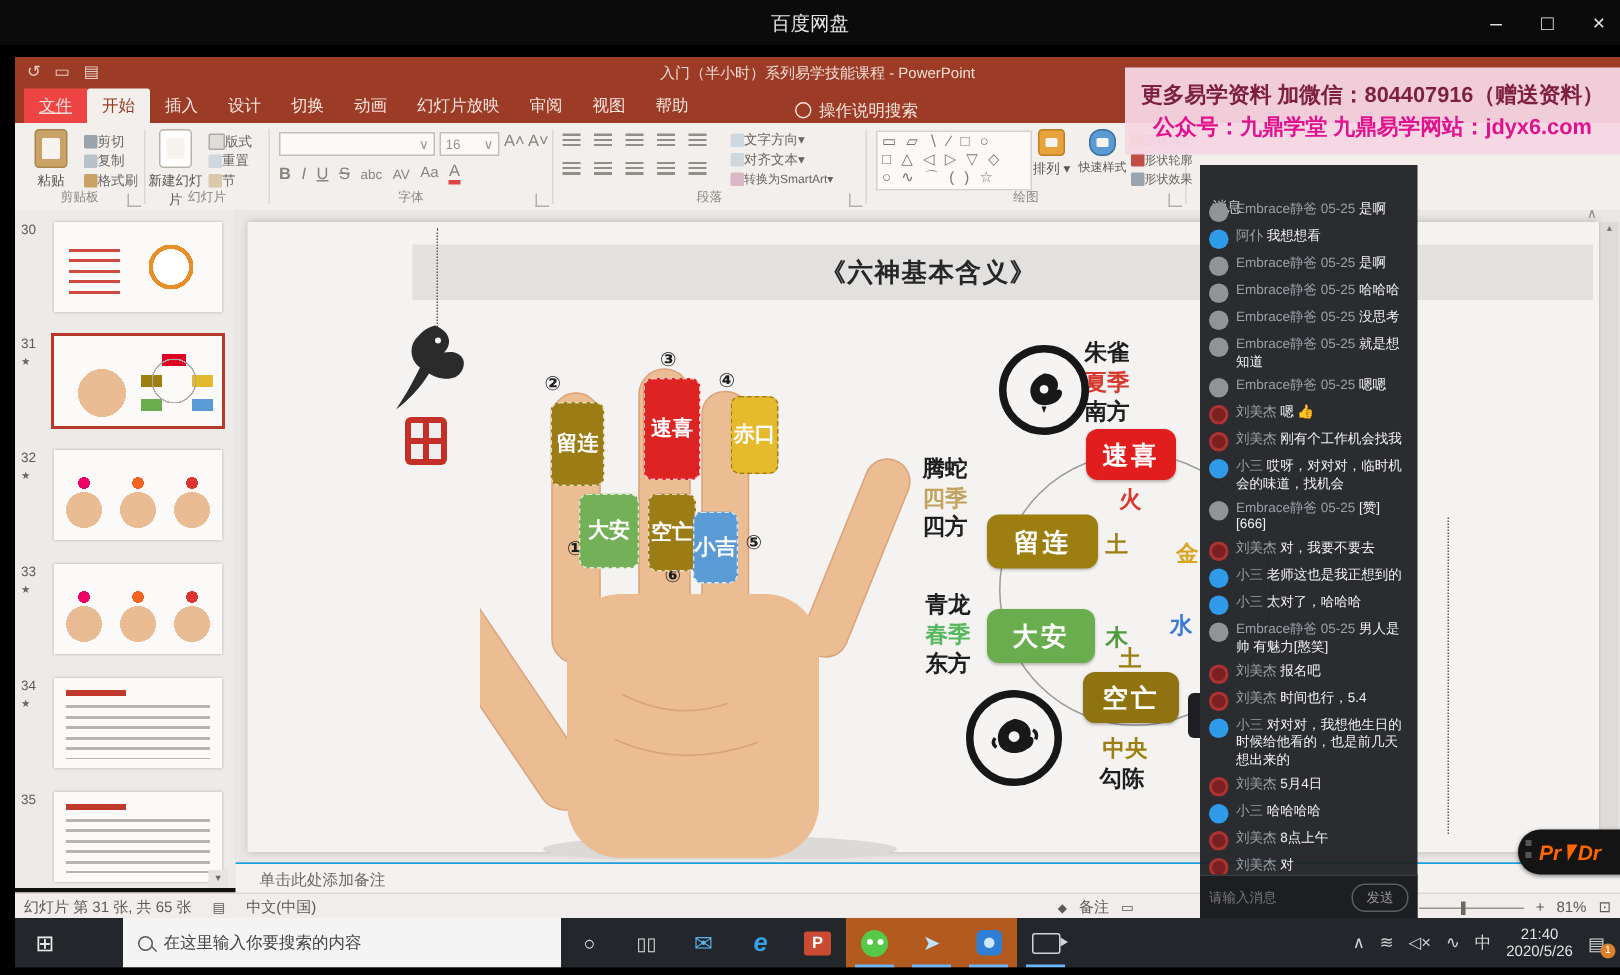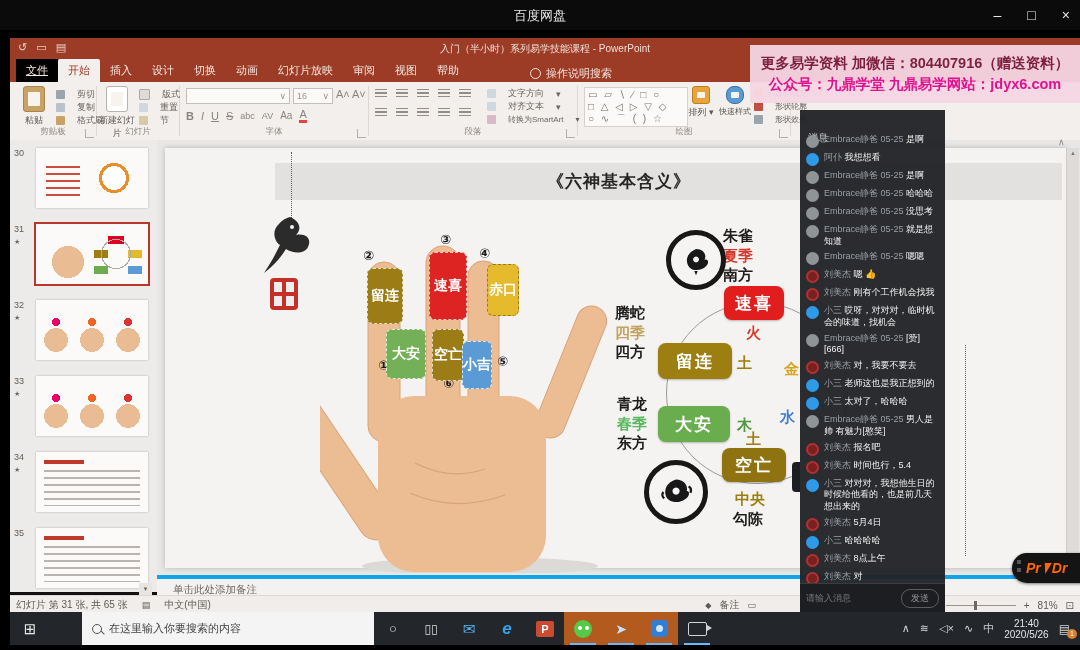--- a/index.html
+++ b/index.html
@@ -12,33 +12,33 @@
   #titlebar .wbtns span{cursor:default;}
   
   #screen{position:absolute;left:10px;top:38px;width:1070px;height:607px;background:#111;overflow:hidden;}
   
   .ppt-titlebar{position:absolute;left:0;top:0;right:0;height:22px;background:#9c3c26;color:#f3ded8;}
   .qat{position:absolute;left:8px;top:3px;display:flex;gap:9px;font-size:11px;color:#eeD9d2;opacity:.9;}
   .ppt-title{position:absolute;left:0;right:0;top:4px;text-align:center;font-size:10px;color:#f0ddd6;}
   
   .ribbon-tabs{position:absolute;left:0;top:22px;right:0;height:22px;background:#9c3c26;display:flex;align-items:flex-end;padding-left:6px;}
   .tab{color:#f5e4de;font-size:11px;padding:4px 10px 4px;white-space:nowrap;}
-  .tab.file{background:#000000;text-decoration:underline;}
+  .tab.file{background:#ef4444;text-decoration:underline;}
   .tab.active{background:#f2efed;color:#9c3c26;border-radius:2px 2px 0 0;}
   .tellme{display:flex;align-items:center;gap:5px;color:#f5e4de;font-size:11px;padding:4px 10px;}
   .bulb{width:9px;height:9px;border:1.3px solid #f5e4de;border-radius:50%;display:inline-block;}
   
   .ribbon{position:absolute;left:0;top:44px;right:0;height:58px;background:#f2efed;border-bottom:1px solid #d8d3d0;display:flex;}
   .rgroup{position:relative;height:100%;flex:none;}
   .rsep{width:1px;background:#ddd8d5;margin:4px 0;flex:none;}
   .glabel{position:absolute;bottom:2px;left:0;right:0;text-align:center;font-size:8.5px;color:#8d8781;}
   .bigbtn{position:absolute;top:4px;width:40px;text-align:center;font-size:9px;color:#5c5650;}
   .bigbtn .bicon{width:20px;height:24px;margin:0 auto 2px;background:#c9a266;border-radius:3px;border:1px solid #a9854e;position:relative;}
   .bigbtn .bicon::after{content:"";position:absolute;left:4px;top:5px;right:4px;bottom:5px;background:#f7f3ee;border-radius:1px;}
-  .smallrow{display:flex;align-items:center;gap:12px;font-size:9px;color:#6b655f;height:13px;white-space:nowrap;}
+  .smallrow{display:flex;align-items:center;gap:0;font-size:9px;color:#6b655f;height:13px;white-space:nowrap;}
   .mi{width:9px;height:9px;flex:none;border-radius:1px;}
   .launcher{position:absolute;right:2px;bottom:2px;width:8px;height:8px;border-left:1px solid #9a948e;border-bottom:1px solid #9a948e;opacity:.7;}
   .combo{height:14px;border:1px solid #c4beb9;background:#fbfaf9;color:#9a948e;font-size:9px;display:flex;align-items:center;justify-content:space-between;padding:0 3px;}
   .fbtn{font-size:11px;color:#8a847e;width:13px;text-align:center;}
   .ic-lines{width:12px;height:9px;background:repeating-linear-gradient(#938d87 0 1.5px,transparent 1.5px 3.5px);}
   .shape-row{font-size:10px;color:#7c766f;letter-spacing:2px;line-height:12px;white-space:nowrap;}
   
   .thumbs{position:absolute;left:0;top:102px;width:147px;height:452px;background:#edebe9;overflow:hidden;border-right:1px solid #dcd8d5;}
   .thumb-item{position:relative;height:60px;margin:0 6px 16px 0;}
   .thumbs .list{padding-top:8px;}
@@ -105,21 +105,21 @@
   .chat-input{position:absolute;left:0;right:0;bottom:0;height:28px;background:#1c1e21;border-top:1px solid #3a3d40;display:flex;align-items:center;padding:0 6px;gap:4px;}
   .chat-ph{flex:1;font-size:9px;color:#777;}
   .send-btn{font-size:9px;color:#999;border:1px solid #5a5d60;border-radius:9px;padding:2px 9px;}
   .chat-handle{position:absolute;left:-8px;top:352px;width:8px;height:30px;background:#1c1e21;border-radius:4px 0 0 4px;}
   
   .banner{position:absolute;right:0;top:7px;width:330px;height:58px;background:rgba(245,213,228,.95);z-index:25;
     display:flex;flex-direction:column;justify-content:center;text-align:center;gap:2px;}
   .banner .l1{font-size:14.5px;font-weight:bold;color:#7d1f3e;}
   .banner .l2{font-size:14.5px;font-weight:bold;color:#e0128e;}
   
-  .notesbar{position:absolute;left:147px;right:0;top:537px;height:20px;background:#f4f2f0;border-top:4px solid #0ea5e9;}
+  .notesbar{position:absolute;left:147px;right:0;top:537px;height:20px;background:#f4f2f0;border-top:1px solid #0ea5e9;}
   .notes-ph{position:absolute;left:16px;top:4px;font-size:10.5px;color:#6e6862;}
   .notes-collapse{position:absolute;left:-18px;top:4px;width:13px;height:12px;background:#e7e4e1;color:#6e6862;font-size:7px;text-align:center;line-height:12px;}
   .statusbar{position:absolute;left:0;right:0;top:557px;height:17px;background:#f0edeb;border-top:1px solid #ddd8d5;font-size:10px;color:#5f5a55;}
   .statusbar .sleft{position:absolute;left:6px;top:2px;display:flex;gap:14px;align-items:center;}
   .statusbar .sright{position:absolute;right:6px;top:2px;display:flex;gap:8px;align-items:center;}
   .zoomtrack{width:70px;height:1px;background:#9a948e;position:relative;}
   .zoomthumb{position:absolute;left:28px;top:-4px;width:3px;height:9px;background:#6e6862;}
   
   .watermark{position:absolute;left:1002px;top:515px;width:110px;height:30px;background:#141414;border-radius:15px;z-index:28;
     display:flex;align-items:center;color:#f60;font-weight:bold;font-style:italic;font-size:14px;padding-left:14px;box-shadow:0 1px 3px rgba(0,0,0,.5);}

